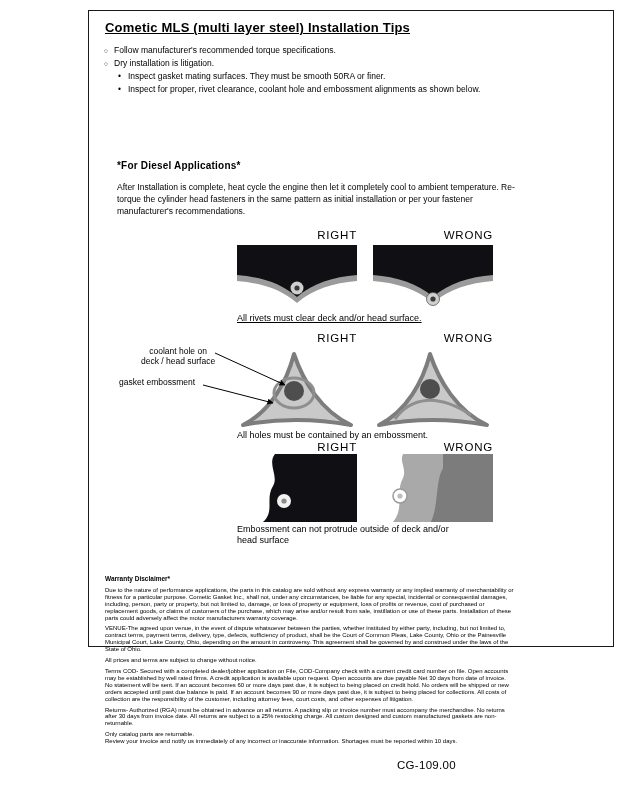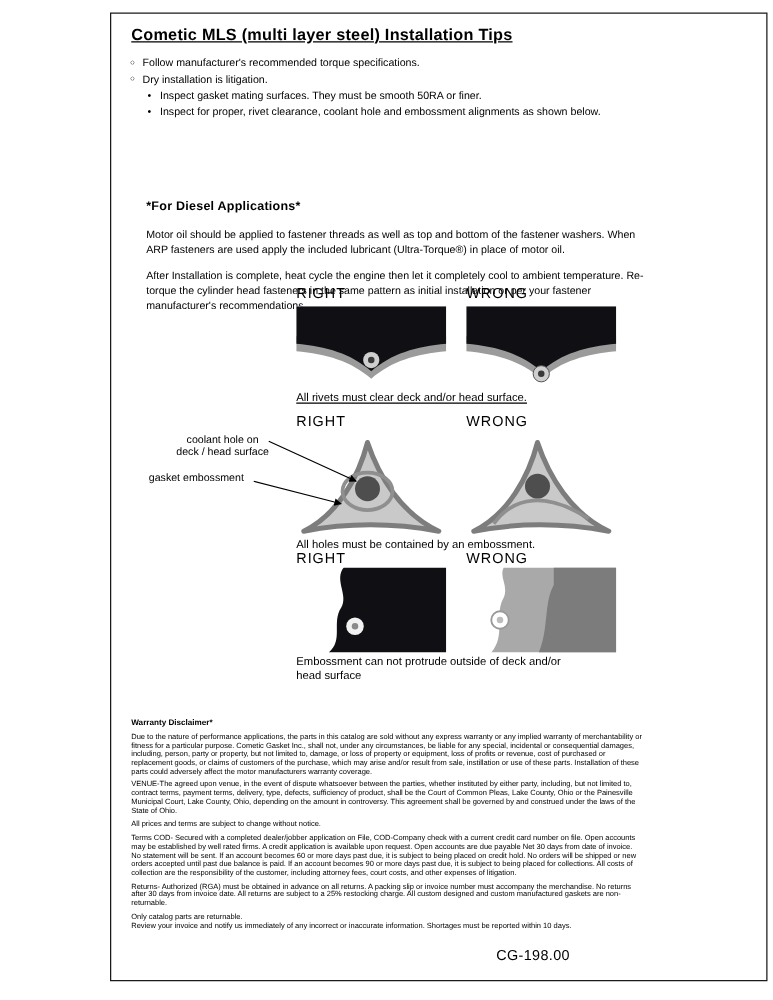--- a/index.html
+++ b/index.html
@@ -1,36 +1,36 @@
 <!DOCTYPE html>
 <html><head>
 <meta charset="utf-8">
 <style>
   * { margin:0; padding:0; box-sizing:border-box; }
   html,body { width:618px; height:800px; }
   body { background:#ffffff; color:#000; font-family:"Liberation Sans", sans-serif; position:relative; overflow:hidden; }
 
-  .frame { position:absolute; left:88px; top:10px; width:526px; height:775px; border:1.5px solid #1a1a1a; background:#fff; }
+  .frame { position:absolute; left:88px; top:10px; width:526px; height:637px; border:1.5px solid #1a1a1a; background:#fff; }
 
   .title { position:absolute; left:16px; top:9px; font-size:13px; font-weight:700; text-decoration:underline; letter-spacing:0.2px; white-space:nowrap; }
 
   .tips { position:absolute; left:15px; top:33px; width:490px; list-style:none; font-size:8.5px; line-height:13px; }
   .tip { display:flex; align-items:flex-start; }
   .tip-marker { flex:0 0 10px; width:10px; font-size:6.5px; }
   .tip.sub { padding-left:14px; }
   .tip.sub .tip-marker { font-size:8.5px; }
 
   .diesel { position:absolute; left:28px; top:107px; width:398px; font-size:8.5px; line-height:12px; }
   .diesel-heading { font-size:10px; font-weight:700; letter-spacing:0.2px; margin-bottom:9px;margin-top:42px; }
   .diesel p.dp { margin-bottom:9px; }
   .retorque-note { margin-top:3px; }
 
   .diagrams { position:absolute; left:148px; top:218px; width:256px; height:322px; }
   .dg-labels { position:absolute; left:0; width:256px; display:flex; }
-  .dg-labels span { width:120px; text-align:left; font-size:11.5px; letter-spacing:0.8px; }
+  .dg-labels span { width:120px; text-align:right; font-size:11.5px; letter-spacing:0.8px; }
   .dg-labels span + span { margin-left:16px; }
   .dg-row { position:absolute; left:0; width:256px; display:flex; }
   .dg-row svg { display:block; background:#fff; }
   .dg-row svg + svg { margin-left:16px; }
   .dg-caption { position:absolute; left:0; font-size:9px; line-height:11px; width:215px; }
   #labels1 { top:0; }   #row1 { top:16px; }  #cap1 { top:84px;text-decoration:underline; }
   #labels2 { top:103px; } #row2 { top:118px; } #cap2 { top:201px; }
   #labels3 { top:212px; } #row3 { top:225px; } #cap3 { top:295px; }
 
   .callout { position:absolute; font-size:8.5px; line-height:9.5px;text-align:center; }
@@ -66,21 +66,20 @@
       <span>Inspect gasket mating surfaces.  They must be smooth 50RA or finer.</span>
     </li>
     <li class="tip sub">
       <span class="tip-marker">•</span>
       <span>Inspect for proper, rivet clearance, coolant hole and embossment alignments as shown below.</span>
     </li>
   </ul>
 
   <div class="diesel">
     <div class="diesel-heading">*For Diesel Applications*</div>
-    <p class="dp">Motor oil should be applied to fastener threads as well as top and bottom of the fastener washers. When ARP fasteners are used apply the included lubricant (Ultra-Torque®) in place of motor oil.</p>
     <p class="dp">After Installation is complete, heat cycle the engine then let it completely cool to ambient temperature. Re-torque the cylinder head fasteners in the same pattern as initial installation or per your fastener manufacturer's recommendations.</p>
   </div>
 
   <div class="diagrams">
 
     <div class="dg-labels" id="labels1">
       <span>RIGHT</span>
       <span>WRONG</span>
     </div>
     <div class="dg-row" id="row1">
@@ -158,15 +157,15 @@
     <h3>Warranty Disclaimer*</h3>
     <p>Due to the nature of performance applications, the parts in this catalog are sold without any express warranty or any implied warranty of merchantability or fitness for a particular purpose.  Cometic Gasket Inc., shall not, under any circumstances, be liable for any special, incidental or consequential damages, including, person, party or property, but not limited to, damage, or loss of property or equipment, loss of profits or revenue, cost of purchased or replacement goods, or claims of customers of the purchase, which may arise and/or result from sale, instillation or use of these parts.  Installation of these parts could adversely affect the motor manufacturers warranty coverage.</p>
     <p>VENUE-The agreed upon venue, in the event of dispute whatsoever between the parties, whether instituted by either party, including, but not limited to, contract terms, payment terms, delivery, type, defects, sufficiency of product, shall be the Court of Common Pleas, Lake County, Ohio or the Painesville Municipal Court, Lake County, Ohio, depending on the amount in controversy.  This agreement shall be governed by and construed under the laws of the State of Ohio.</p>
     <p>All prices and terms are subject to change without notice.</p>
     <p>Terms COD- Secured with a completed dealer/jobber application on File, COD-Company check with a current credit card number on file.  Open accounts may be established by well rated firms.  A credit application is available upon request.  Open accounts are due payable Net 30 days from date of invoice.  No statement will be sent.  If an account becomes 60 or more days past due, it is subject to being placed on credit hold.  No orders will be shipped or new orders accepted until past due balance is paid.  If an account becomes 90 or more days past due, it is subject to being placed for collections.  All costs of collection are the responsibility of the customer, including attorney fees, court costs, and other expenses of litigation.</p>
     <p>Returns- Authorized (RGA) must be obtained in advance on all returns.  A packing slip or invoice number must accompany the merchandise.  No returns after 30 days from invoice date.  All returns are subject to a 25% restocking charge.  All custom designed and custom manufactured gaskets are non-returnable.</p>
     <p class="tight">Only catalog parts are returnable.</p>
     <p>Review your invoice and notify us immediately of any incorrect or inaccurate information.  Shortages must be reported within 10 days.</p>
   </div>
 
-  <div class="doc-code">CG-198.00</div>
+  <div class="doc-code">CG-109.00</div>
 
 </div>
 
 </body></html>

